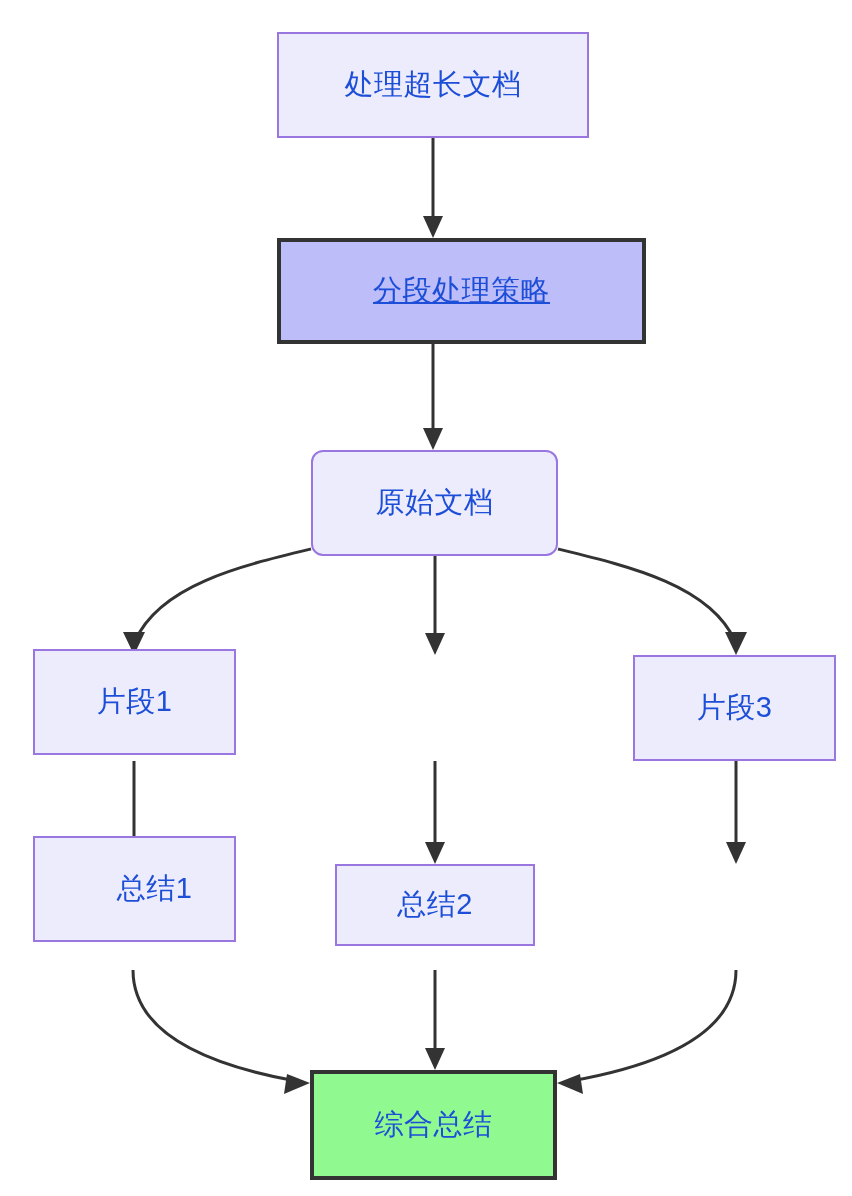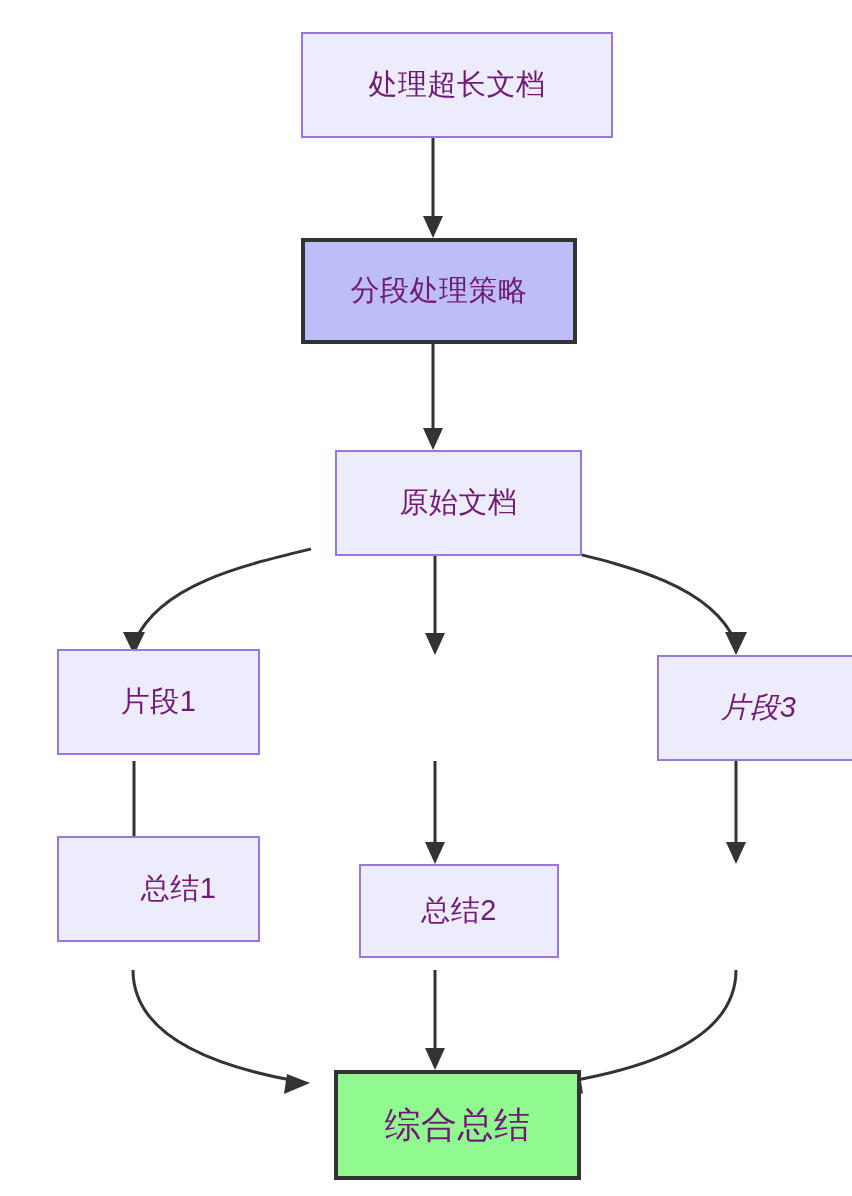--- a/index.html
+++ b/index.html
@@ -25,39 +25,38 @@
     width: 852px;
     height: 1196px;
   }
   .node {
     position: absolute;
     box-sizing: border-box;
     display: flex;
     align-items: center;
     justify-content: center;
     text-align: center;
-    color: #701a75;
+    color: #1d4ed8;
     letter-spacing: 0.5px;
     z-index: 2;
-    margin-left: 24px;
   }
   .node-default {
     background: #ececfd;
     border: 2px solid #9a77e0;
     font-size: 29px;
   }
   .node-highlight {
     background: #bcbdf9;
     border: 4px solid #333333;
     font-size: 29px;
   }
   .node-result {
     background: #90fa90;
     border: 4px solid #333333;
-    font-size: 36px;
+    font-size: 29px;
   }
   .edge-path {
     fill: none;
     stroke: #333333;
     stroke-width: 3;
   }
   .arrow-head {
     fill: #333333;
   }
 </style>
@@ -99,42 +98,42 @@
     <polygon class="arrow-head" points="435,1070 425,1048 445,1048"></polygon>
 
     <path class="edge-path" d="M 736 970 C 736 1020, 690 1060, 571 1081"></path>
     <polygon class="arrow-head" points="557,1083 580,1074, 583,1094"></polygon>
   </svg>
 
   <div class="node node-default" style="left:277px; top:32px; width:312px; height:106px;">
     <span>处理超长文档</span>
   </div>
 
-  <div class="node node-highlight" style="left:277px; top:238px; width:276px; height:106px;">
+  <div class="node node-highlight" style="left:277px; top:238px; width:369px; height:106px;text-decoration:underline;">
     <span>分段处理策略</span>
   </div>
 
-  <div class="node node-default" style="left:311px; top:450px; width:247px; height:106px;">
+  <div class="node node-default" style="left:311px; top:450px; width:247px; height:106px;border-radius:12px;">
     <span>原始文档</span>
   </div>
 
   <div class="node node-default" style="left:33px; top:649px; width:203px; height:106px;">
     <span>片段1</span>
   </div>
 
 
-  <div class="node node-default" style="left:633px; top:655px; width:203px; height:106px;font-style:italic;">
+  <div class="node node-default" style="left:633px; top:655px; width:203px; height:106px;">
     <span>片段3</span>
   </div>
 
   <div class="node node-default" style="left:33px; top:836px; width:203px; height:106px;padding-left:40px;">
     <span>总结1</span>
   </div>
 
-  <div class="node node-default" style="left:335px; top:864px; width:200px; height:94px;">
+  <div class="node node-default" style="left:335px; top:864px; width:200px; height:82px;">
     <span>总结2</span>
   </div>
 
 
   <div class="node node-result" style="left:310px; top:1070px; width:247px; height:110px;">
     <span>综合总结</span>
   </div>
 
 </div>
 

